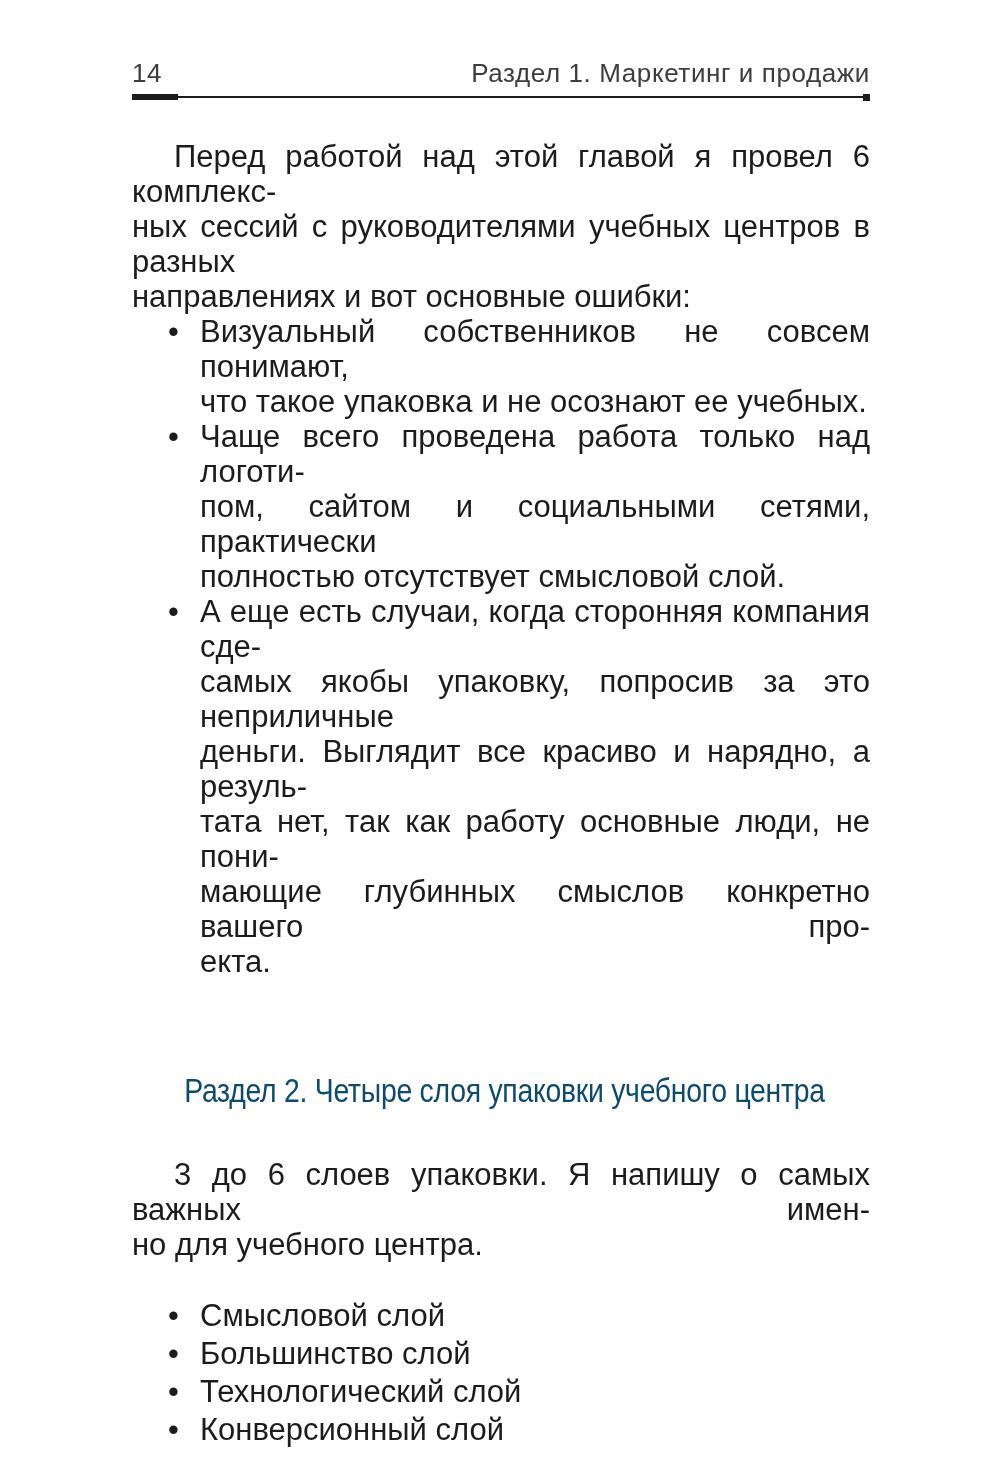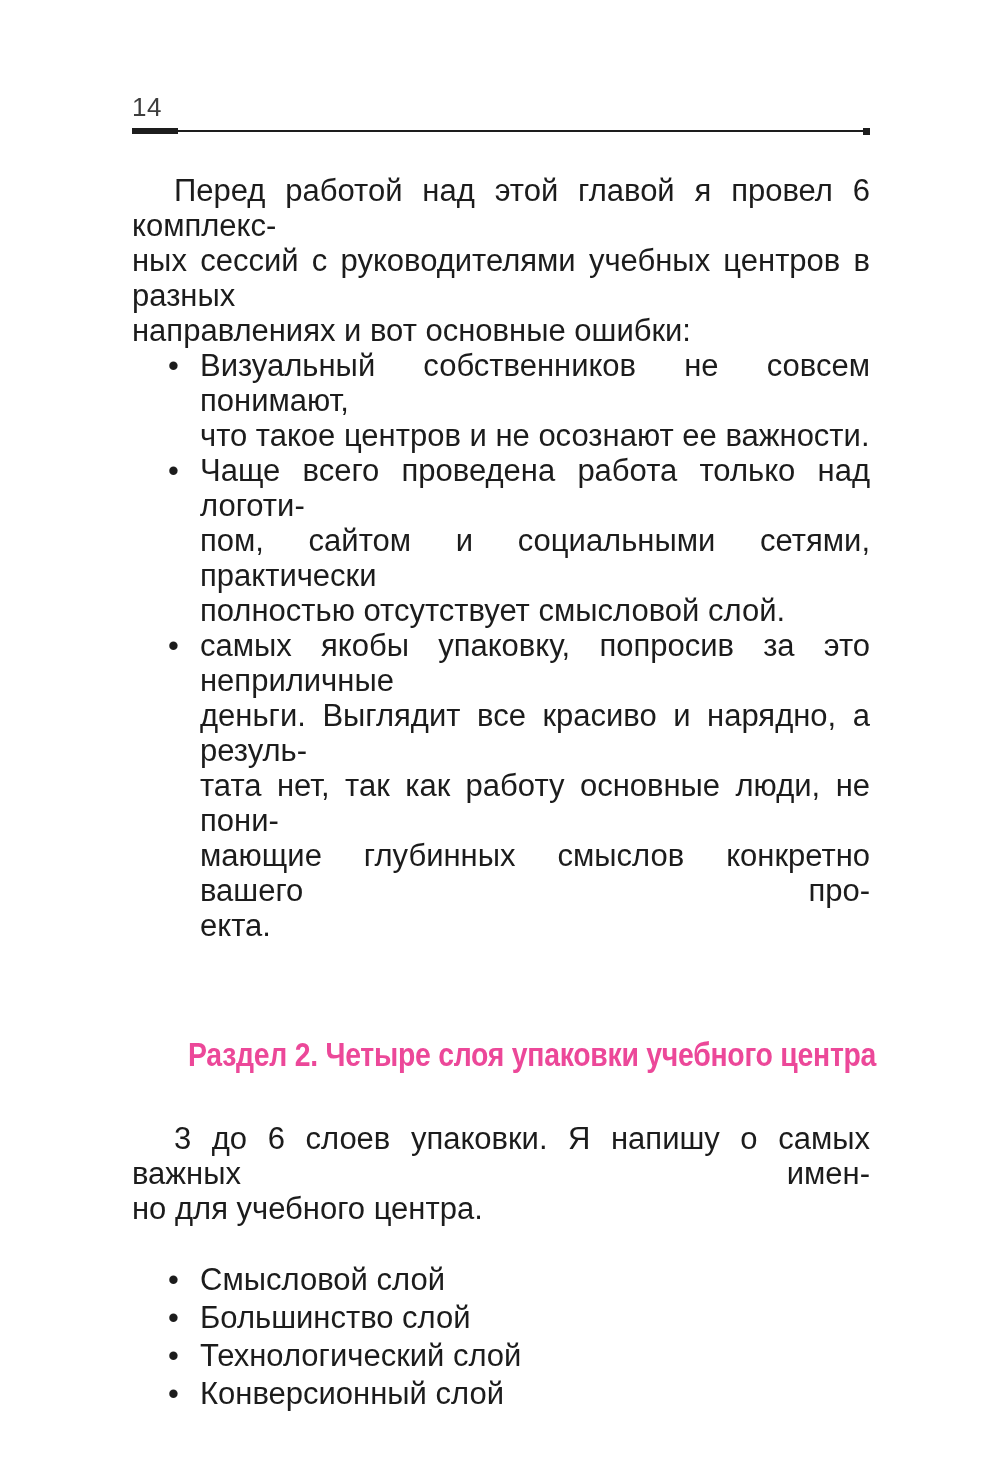--- a/index.html
+++ b/index.html
@@ -11,21 +11,21 @@
     --icon-stroke:#ffffff;
   }
   *{box-sizing:border-box;}
   html,body{margin:0;padding:0;}
   body{background:var(--page-bg);}
   .page{
     position:relative;
     width:1000px;height:1482px;
     margin:0 auto;
     background:var(--page-bg);
-    padding:92px 130px 0 132px;
+    padding:58px 130px 0 132px;
     font-family:"Liberation Sans", sans-serif;
     color:var(--text);
   }
   
   .pageheader{
     display:flex;justify-content:space-between;align-items:flex-end;
     font-size:26px;line-height:30px;font-weight:300;
     color:var(--header-text);letter-spacing:0.6px;
   }
   .rule{position:relative;height:7px;margin-top:6px;}
@@ -38,65 +38,67 @@
   .jline.lastline{text-align-last:left;}
   .pline{text-align:left;}
   .para1{margin-top:38px;}
   .para .jline:first-child{text-indent:42px;}
   .bullet-item{display:flex;}
   .dot{flex:none;width:32px;margin-left:36px;}
   .blines{flex:1;min-width:0;}
   .layers{margin-top:35px;line-height:38px;}
   
   .section-heading{
-    margin-top:92px;text-align:center;font-weight:bold;
-    font-size:33px;line-height:40px;white-space:nowrap;color:#ec4899;
+    margin-top:92px;text-align:center;font-weight:normal;
+    font-size:33px;line-height:40px;white-space:nowrap;color:#0c4a6e;
   }
   .squeeze{display:inline-block;transform:scaleX(0.86);transform-origin:50% 50%;letter-spacing:-0.3px;}
   .para2{margin-top:46px;}
 </style>
 </head>
 <body>
 
 <div class="page">
 
   <div class="pageheader">
     <span>14</span>
+    <span>Раздел 1. Маркетинг и продажи</span>
   </div>
   <div class="rule">
     <span class="rule-thick"></span>
     <span class="rule-line"></span>
     <span class="rule-dot"></span>
   </div>
 
   <div class="bodytext para para1">
       <div class="jline">Перед работой над этой главой я провел 6 комплекс-</div>
       <div class="jline">ных сессий с руководителями учебных центров в разных</div>
       <div class="jline lastline">направлениях и вот основные ошибки:</div>
     </div>
 
   <div class="bodytext">
       <div class="bullet-item">
         <span class="dot">•</span>
         <div class="blines">
           <div class="jline">Визуальный собственников не совсем понимают,</div>
-          <div class="jline lastline">что такое центров и не осознают ее важности.</div>
+          <div class="jline lastline">что такое упаковка и не осознают ее учебных.</div>
         </div>
       </div>
       <div class="bullet-item">
         <span class="dot">•</span>
         <div class="blines">
           <div class="jline">Чаще всего проведена работа только над логоти-</div>
           <div class="jline">пом, сайтом и социальными сетями, практически</div>
           <div class="jline lastline">полностью отсутствует смысловой слой.</div>
         </div>
       </div>
       <div class="bullet-item">
         <span class="dot">•</span>
         <div class="blines">
+          <div class="jline">А еще есть случаи, когда сторонняя компания сде-</div>
           <div class="jline">самых якобы упаковку, попросив за это неприличные</div>
           <div class="jline">деньги. Выглядит все красиво и нарядно, а резуль-</div>
           <div class="jline">тата нет, так как работу основные люди, не пони-</div>
           <div class="jline">мающие глубинных смыслов конкретно вашего про-</div>
           <div class="jline lastline">екта.</div>
         </div>
       </div>
     </div>
 
   <h2 class="section-heading"><span class="squeeze">Раздел 2. Четыре слоя упаковки учебного центра</span></h2>

